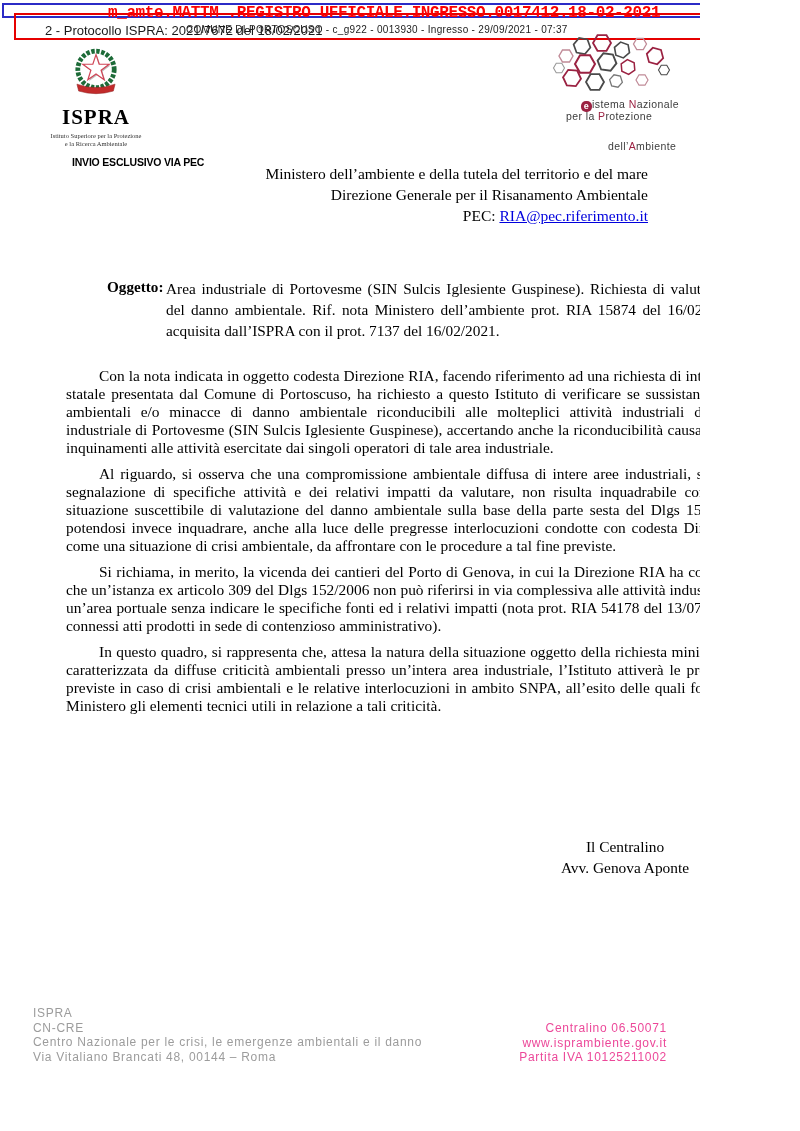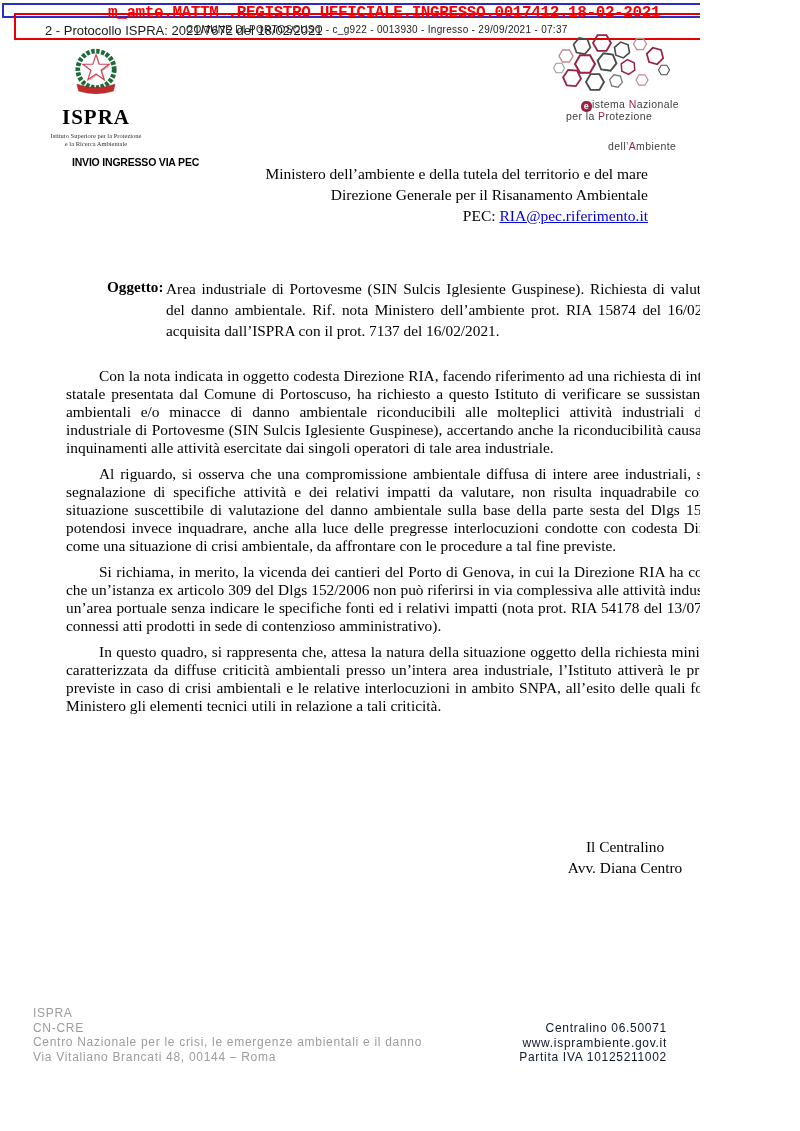--- a/index.html
+++ b/index.html
@@ -59,21 +59,21 @@
   
   .signature{position:absolute;left:515px;top:836px;width:220px;text-align:center;
              font-size:15.4px;line-height:21px;}
 
   
   .footer-left{position:absolute;left:33px;top:1006px;
                font-family:"Liberation Sans",sans-serif;font-size:12px;
                letter-spacing:0.7px;line-height:14.6px;color:#9c9c9c;}
   .footer-right{position:absolute;right:33px;top:1021px;text-align:right;
                 font-family:"Liberation Sans",sans-serif;font-size:12px;
-                letter-spacing:0.7px;line-height:14.6px;color:#0f172a;}
+                letter-spacing:0.7px;line-height:14.6px;color:#ec4899;}
 </style>
 </head>
 <body>
 
 <div class="page">
 
   <div class="stamp-blue-box"></div>
   <div class="stamp-red-box"></div>
   <div class="stamp-mattm">m_amte.MATTM .REGISTRO UFFICIALE.INGRESSO.0017412.18-02-2021</div>
   <div class="stamp-protocollo">2 - Protocollo ISPRA: 2021/7672 del 18/02/2021</div>
@@ -117,40 +117,40 @@
         <use href="#hex" transform="translate(7,34) scale(0.55)" stroke="#999999"></use>
         <use href="#hex" transform="translate(90,46) scale(0.6)" stroke="#c08a97"></use>
         <use href="#hex" transform="translate(112,36) scale(0.55)" stroke="#4a4a4a"></use>
       </g>
     </svg>
   </span>
   <div class="snpa-line snpa-l1"><span class="snpa-eglyph">e</span><span>istema </span><span class="snpa-accent">N</span><span>azionale</span></div>
   <div class="snpa-line snpa-l2"><span>per la </span><span class="snpa-accent">P</span><span>rotezione</span></div>
   <div class="snpa-line snpa-l3"><span>dell’</span><span class="snpa-accent">A</span><span>mbiente</span></div>
 
-  <div class="invio">INVIO INGRESSO VIA PEC</div>
+  <div class="invio">INVIO ESCLUSIVO VIA PEC</div>
   <div class="addressee">
     <div>Ministero dell’ambiente e della tutela del territorio e del mare</div>
     <div>Direzione Generale per il Risanamento Ambientale</div>
     <div><span>PEC: </span><a href="#" class="pec-link">RIA@pec.riferimento.it</a></div>
   </div>
 
   <div class="oggetto-label">Oggetto:</div>
   <div class="oggetto-text">Area industriale di Portovesme (SIN Sulcis Iglesiente Guspinese). Richiesta di valutazione del danno ambientale. Rif. nota Ministero dell’ambiente prot. RIA 15874 del 16/02/2021, acquisita dall’ISPRA con il prot. 7137 del 16/02/2021.</div>
 
   <div class="body-text">
     <p>Con la nota indicata in oggetto codesta Direzione RIA, facendo riferimento ad una richiesta di intervento statale presentata dal Comune di Portoscuso, ha richiesto a questo Istituto di verificare se sussistano danni ambientali e/o minacce di danno ambientale riconducibili alle molteplici attività industriali dell’area industriale di Portovesme (SIN Sulcis Iglesiente Guspinese), accertando anche la riconducibilità causale degli inquinamenti alle attività esercitate dai singoli operatori di tale area industriale.</p>
     <p>Al riguardo, si osserva che una compromissione ambientale diffusa di intere aree industriali, senza la segnalazione di specifiche attività e dei relativi impatti da valutare, non risulta inquadrabile come una situazione suscettibile di valutazione del danno ambientale sulla base della parte sesta del Dlgs 152/2006, potendosi invece inquadrare, anche alla luce delle pregresse interlocuzioni condotte con codesta Direzione, come una situazione di crisi ambientale, da affrontare con le procedure a tal fine previste.</p>
     <p>Si richiama, in merito, la vicenda dei cantieri del Porto di Genova, in cui la Direzione RIA ha condiviso che un’istanza ex articolo 309 del Dlgs 152/2006 non può riferirsi in via complessiva alle attività industriali di un’area portuale senza indicare le specifiche fonti ed i relativi impatti (nota prot. RIA 54178 del 13/07/2020 e connessi atti prodotti in sede di contenzioso amministrativo).</p>
     <p>In questo quadro, si rappresenta che, attesa la natura della situazione oggetto della richiesta ministeriale, caratterizzata da diffuse criticità ambientali presso un’intera area industriale, l’Istituto attiverà le procedure previste in caso di crisi ambientali e le relative interlocuzioni in ambito SNPA, all’esito delle quali fornirà al Ministero gli elementi tecnici utili in relazione a tali criticità.</p>
   </div>
 
   <div class="signature">
     <div>Il Centralino</div>
-    <div>Avv. Diana Centro</div>
+    <div>Avv. Genova Aponte</div>
   </div>
 
   <div class="footer-left">
     <div>ISPRA</div>
     <div>CN-CRE</div>
     <div>Centro Nazionale per le crisi, le emergenze ambientali e il danno</div>
     <div>Via Vitaliano Brancati 48, 00144 – Roma</div>
   </div>
   <div class="footer-right">
     <div>Centralino 06.50071</div>

